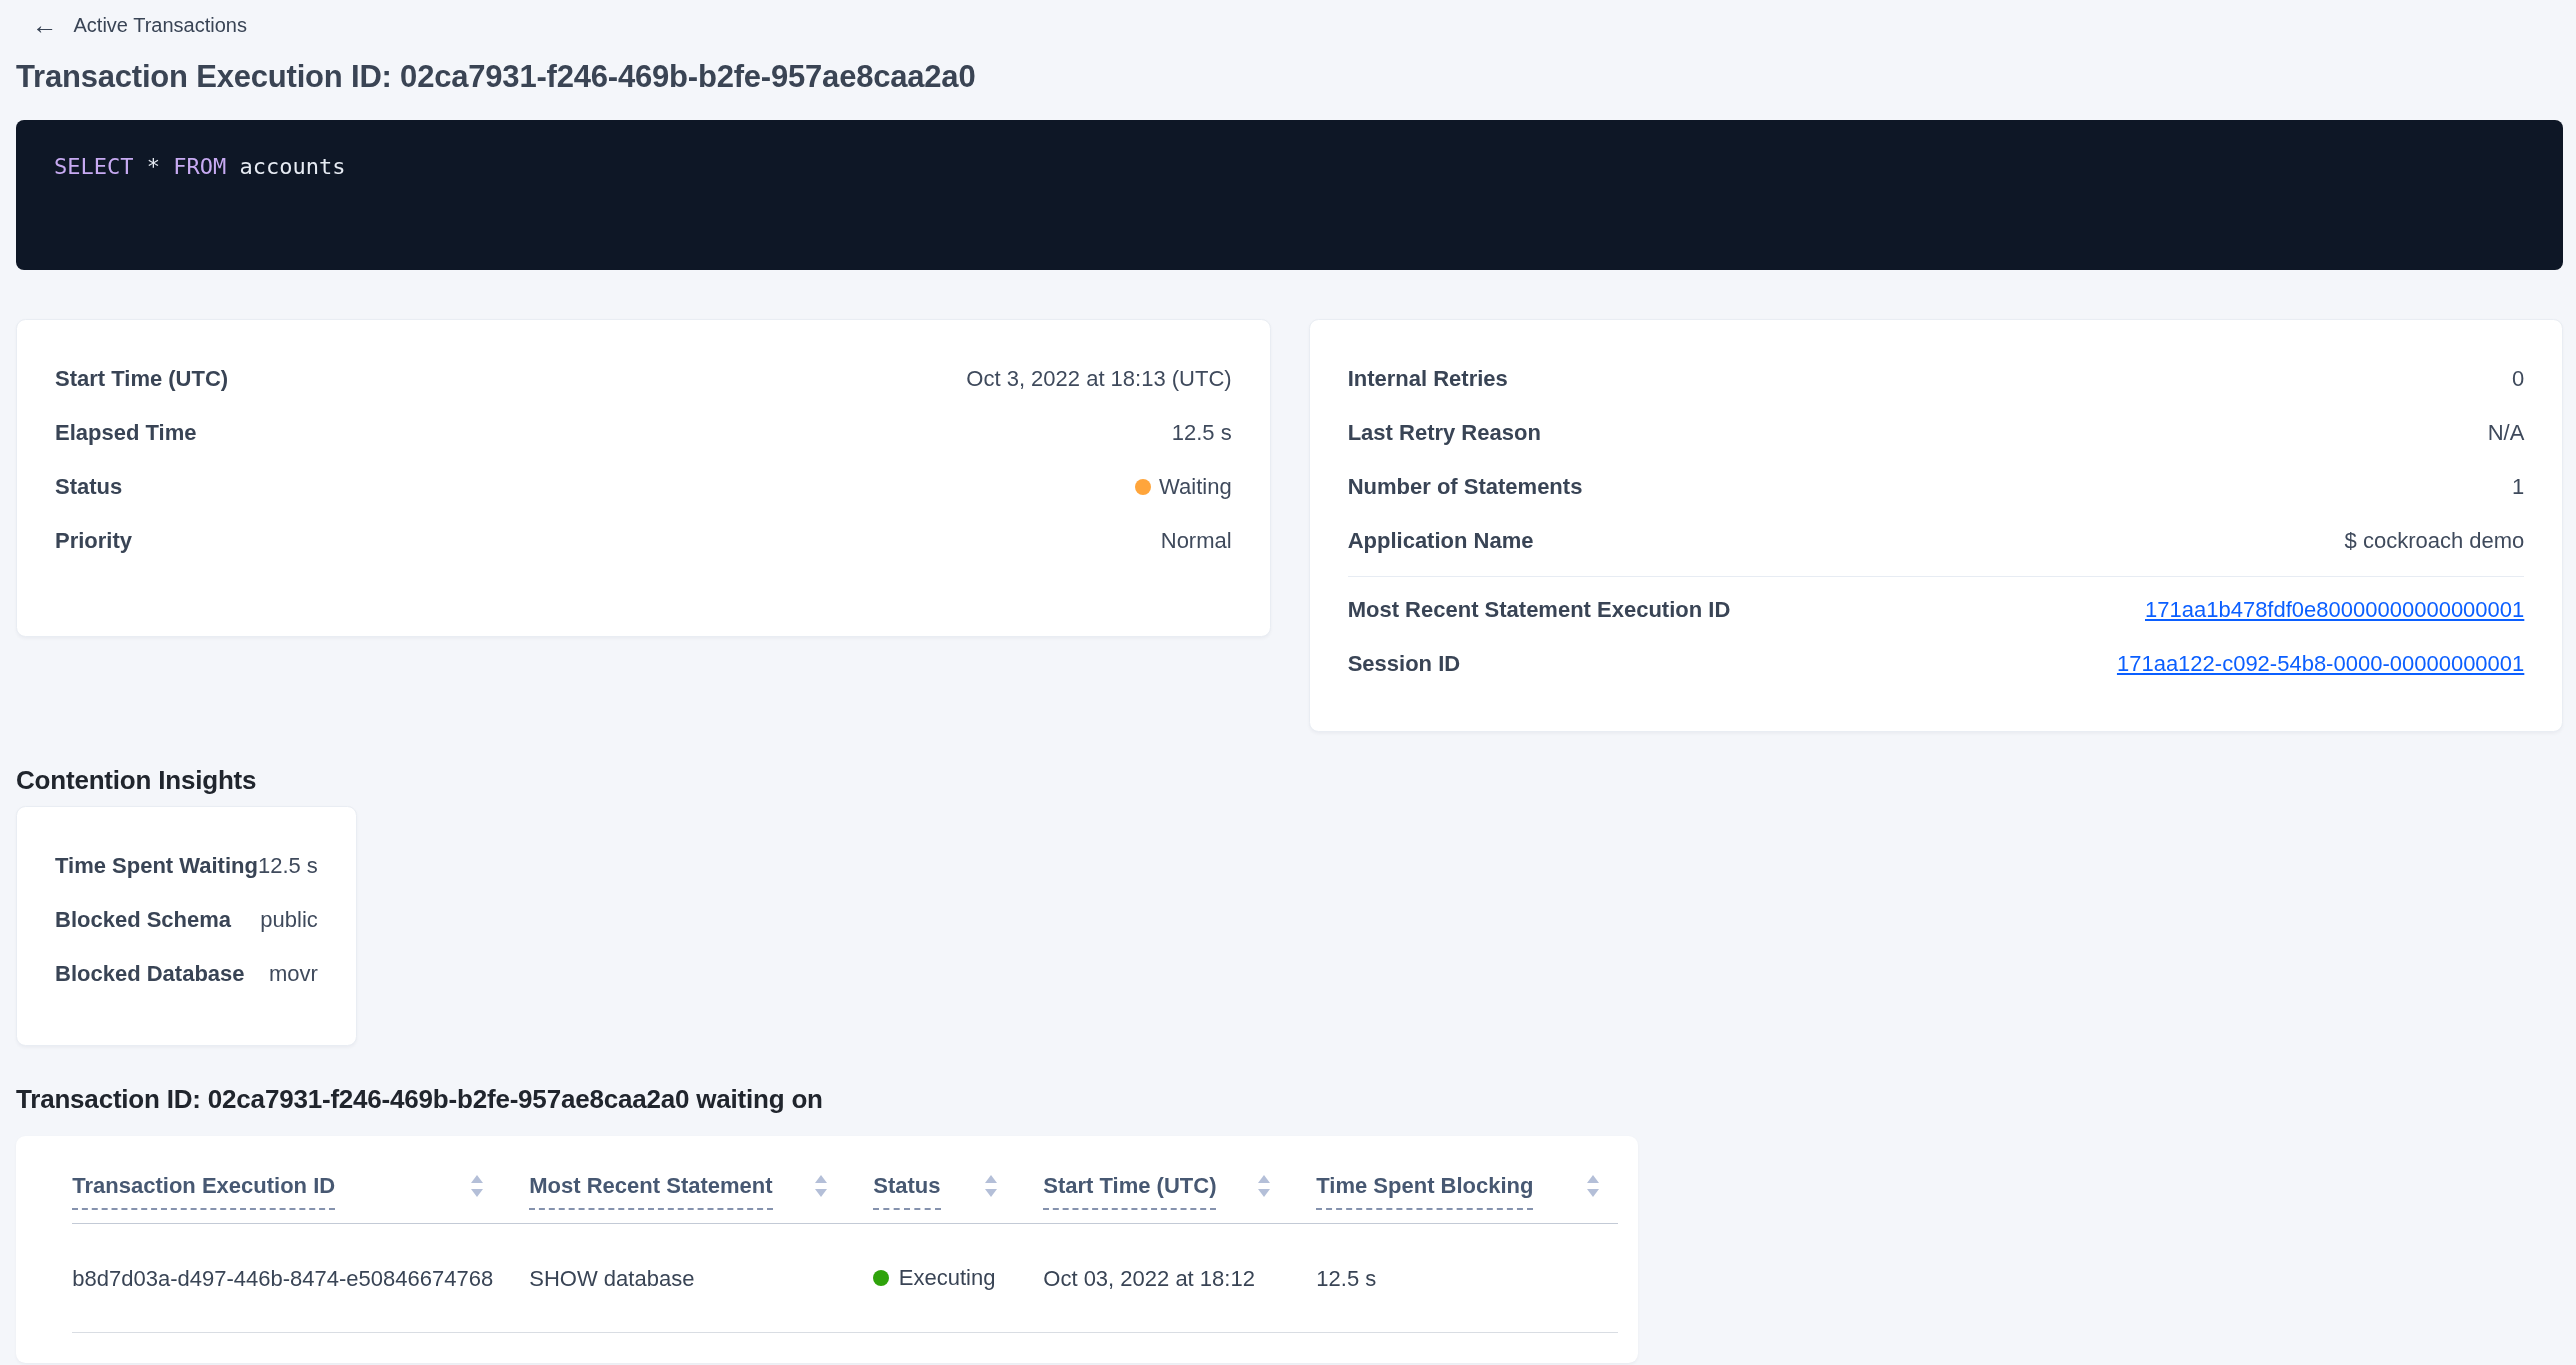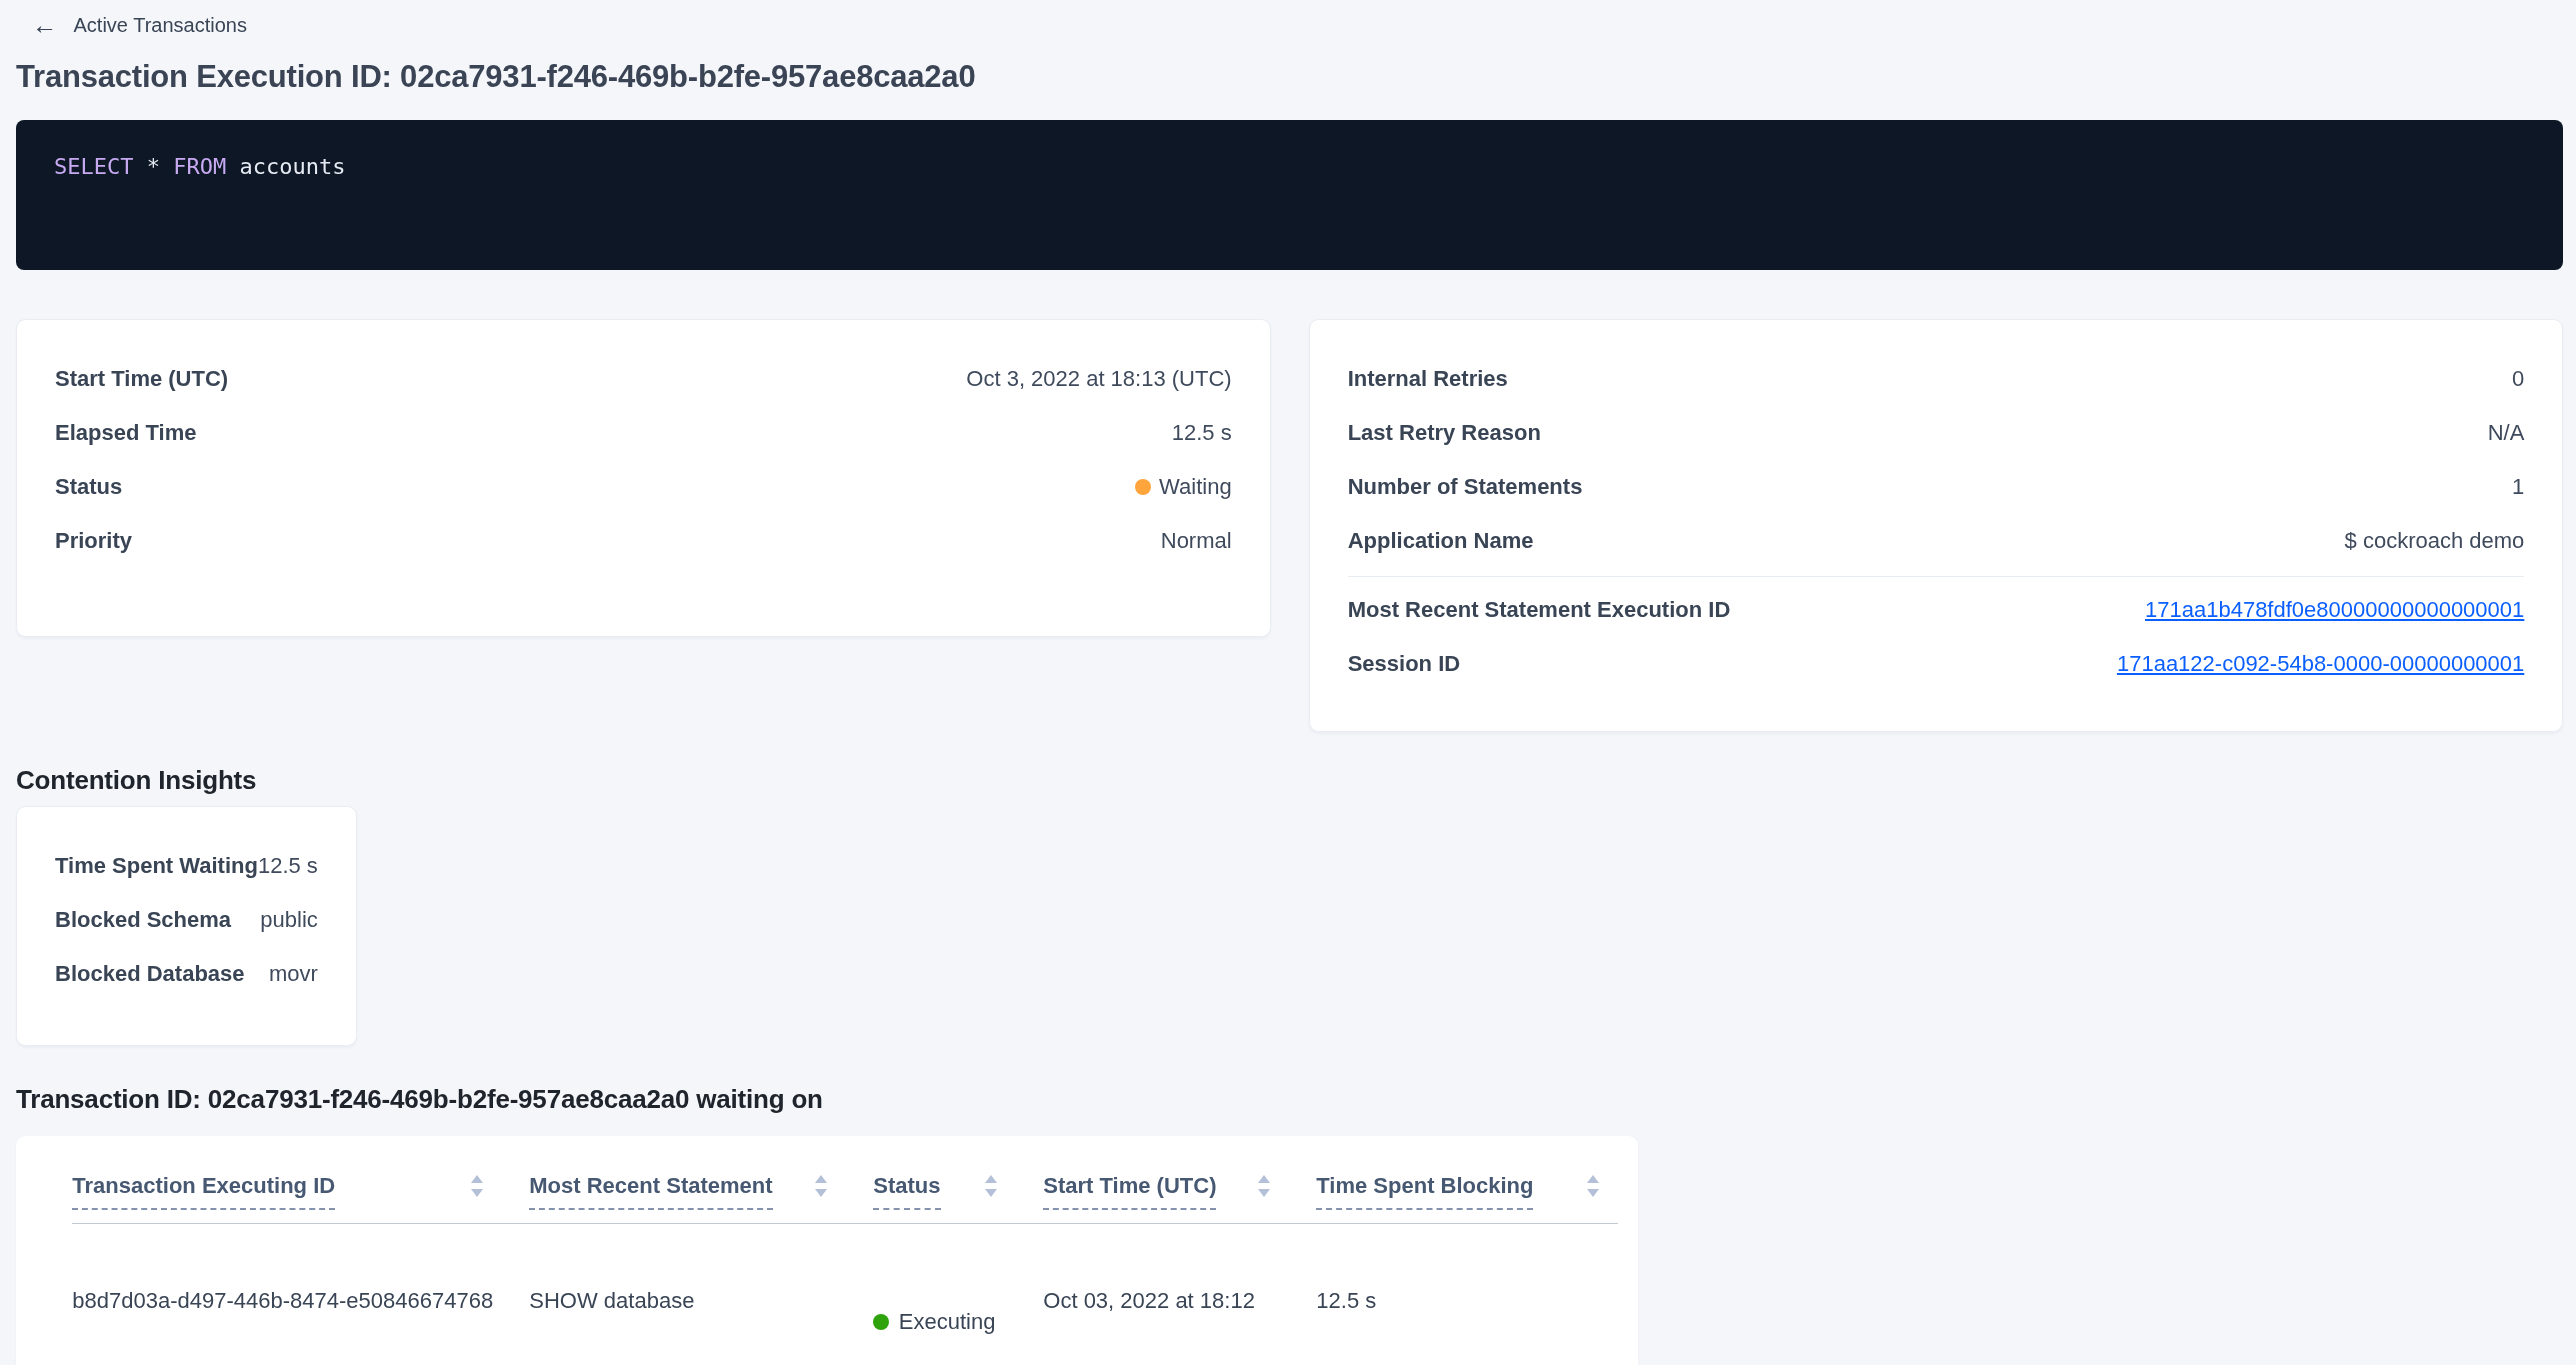--- a/index.html
+++ b/index.html
@@ -119,21 +119,21 @@
   .sort-icon .tri-down {
     width: 0; height: 0; border-left: 6.4px solid transparent; border-right: 6.4px solid transparent;
     border-top: 8px solid #b4bfd8;
   }
   tbody td {
     padding: 41px 0 40px 0;
     border-bottom: 1.6px solid #d9dde3;
     font-size: 22px; color: #394455;
     vertical-align: middle;
   }
-  .cell-status { display: inline-flex; align-items: center; gap: 9.5px; margin-top: 44px; }
+  .cell-status { display: inline-flex; align-items: center; gap: 9.5px; }
 </style>
 </head>
 <body>
 
 <div class="page">
 
   
   <div class="backlink">
     <span class="arrow">←</span>
     <span>Active Transactions</span>
@@ -230,21 +230,21 @@
           <col class="c1">
           <col class="c2">
           <col class="c3">
           <col class="c4">
           <col class="c5">
         </colgroup>
       <thead>
         <tr>
           <th>
             <div class="th-inner">
-              <span class="th-label">Transaction Executing ID</span>
+              <span class="th-label">Transaction Execution ID</span>
               <span class="sort-icon">
                   <span class="tri-up"></span>
                   <span class="tri-down"></span>
                 </span>
             </div>
           </th>
           <th>
             <div class="th-inner">
               <span class="th-label">Most Recent Statement</span>
               <span class="sort-icon">

